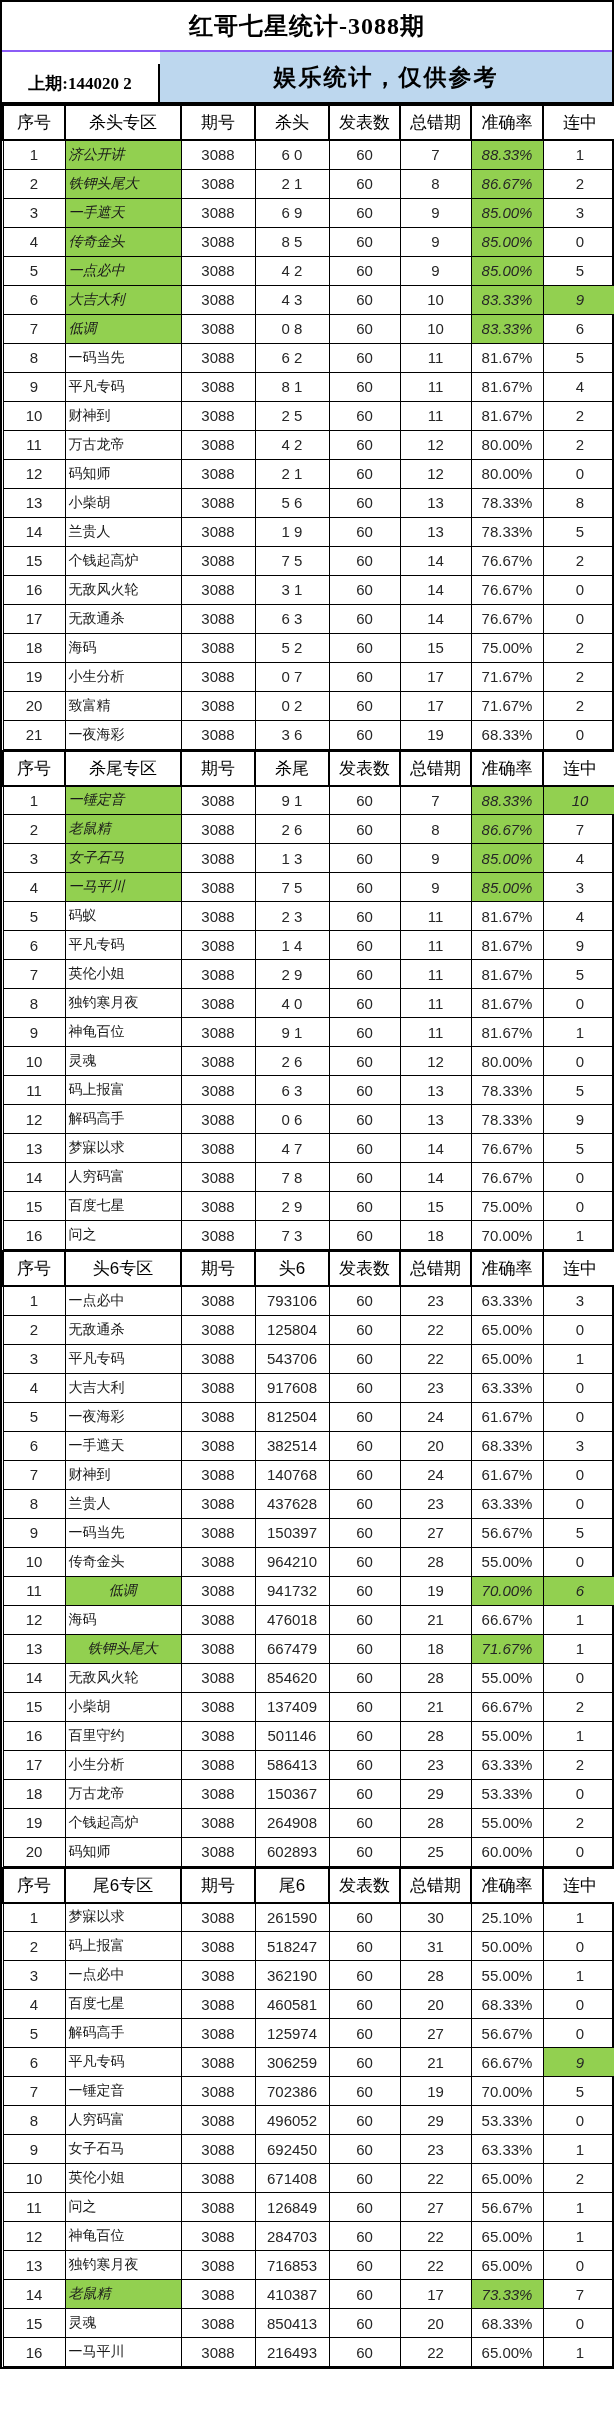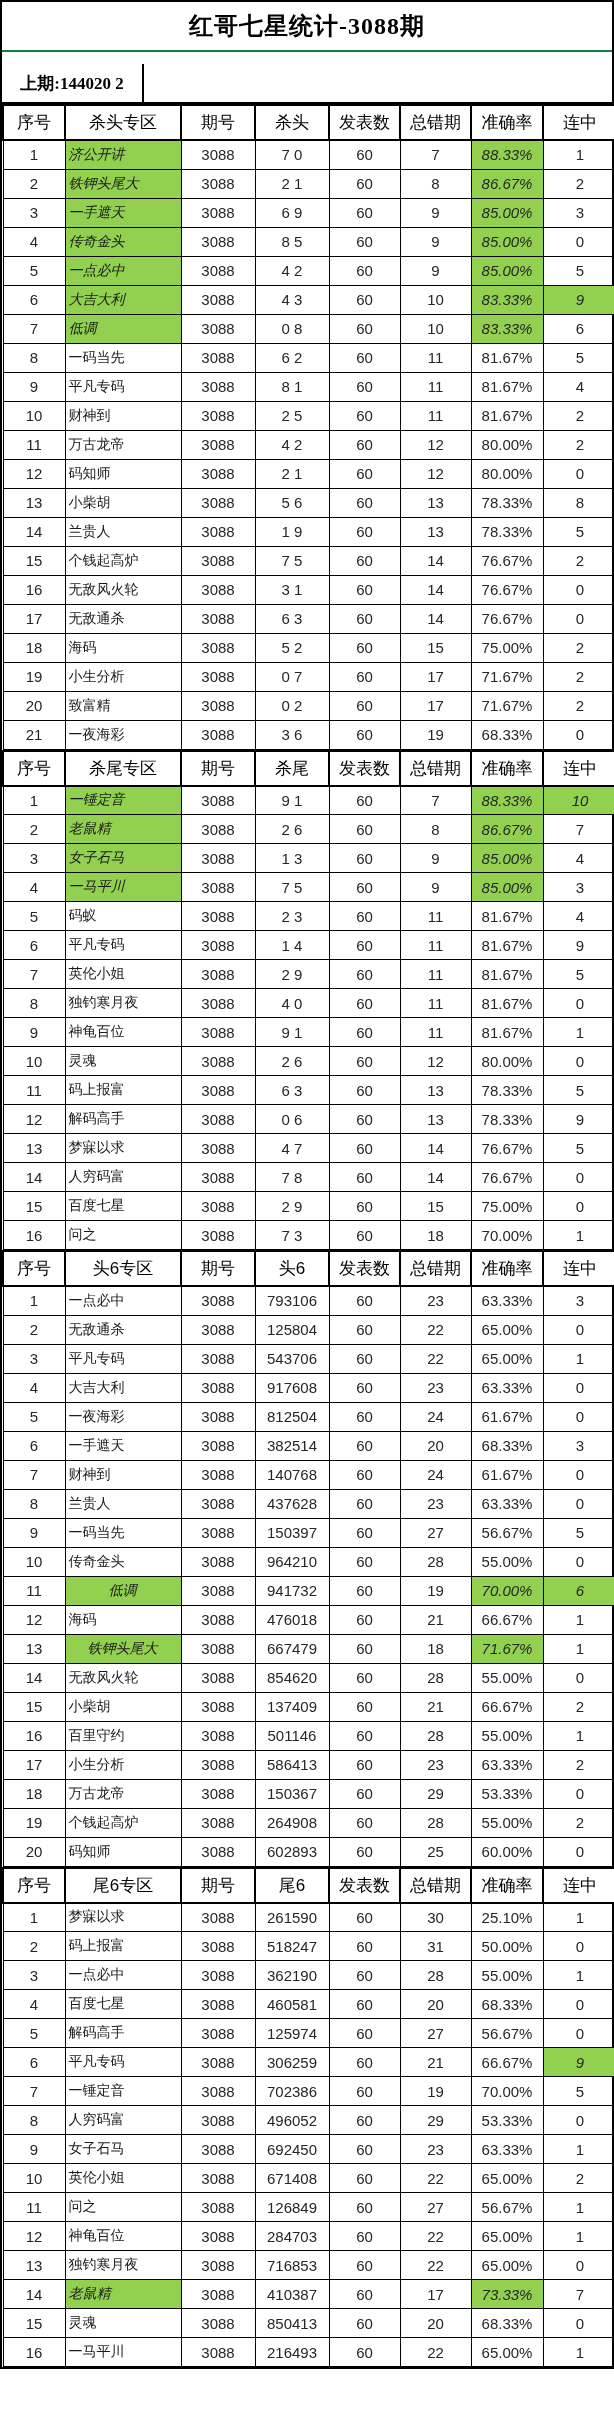--- a/index.html
+++ b/index.html
@@ -7,28 +7,28 @@
   body {
     width: 614px;
     background: #ffffff;
     color: #000;
     font-family: "Liberation Sans", sans-serif;
   }
   .page { width: 614px; border: 2px solid #000; }
 
   .title-bar {
     height: 50px;
-    border-bottom: 2px solid #15803d;
+    border-bottom: 2px solid #8b5cf6;
     display: flex; align-items: center; justify-content: center;
     font-family: "Liberation Serif", serif;
     font-weight: bold; font-size: 24px; letter-spacing: 1px;
   }
   .sub-bar { display: flex; height: 52px; border-bottom: 2px solid #000; }
   .sub-left {
-    width: 142px; border-right: 2px solid #000;
+    width: 158px; border-right: 2px solid #000;
     display: flex; align-items: center; justify-content: center;
     font-family: "Liberation Serif", serif;
     font-weight: bold; font-size: 17px; margin-top: 12px;
   }
   .sub-right {
     flex: 1; background: #BDD7EE;
     display: flex; align-items: center; justify-content: center;
     font-family: "Liberation Serif", serif;
     font-weight: bold; font-size: 23px; letter-spacing: 2px;
   }
@@ -53,20 +53,21 @@
 </style>
 </head>
 <body>
 
 <div class="page">
 
   <div class="title-bar">红哥七星统计-3088期</div>
 
   <div class="sub-bar">
     <div class="sub-left">上期:144020 2</div>
+    <div class="sub-right">娱乐统计，仅供参考</div>
   </div>
 
   <table>
     <colgroup>
         <col style="width:62px">
         <col style="width:116px">
         <col style="width:74px">
         <col style="width:74px">
         <col style="width:71px">
         <col style="width:71px">
@@ -83,21 +84,21 @@
         <th>总错期</th>
         <th>准确率</th>
         <th>连中</th>
       </tr>
     </thead>
     <tbody>
         <tr>
     <td>1</td>
     <td class="name g">济公开讲</td>
     <td>3088</td>
-    <td>7 0</td>
+    <td>6 0</td>
     <td>60</td>
     <td>7</td>
     <td class="g">88.33%</td>
     <td>1</td>
   </tr>
         <tr>
     <td>2</td>
     <td class="name g">铁钾头尾大</td>
     <td>3088</td>
     <td>2 1</td>

